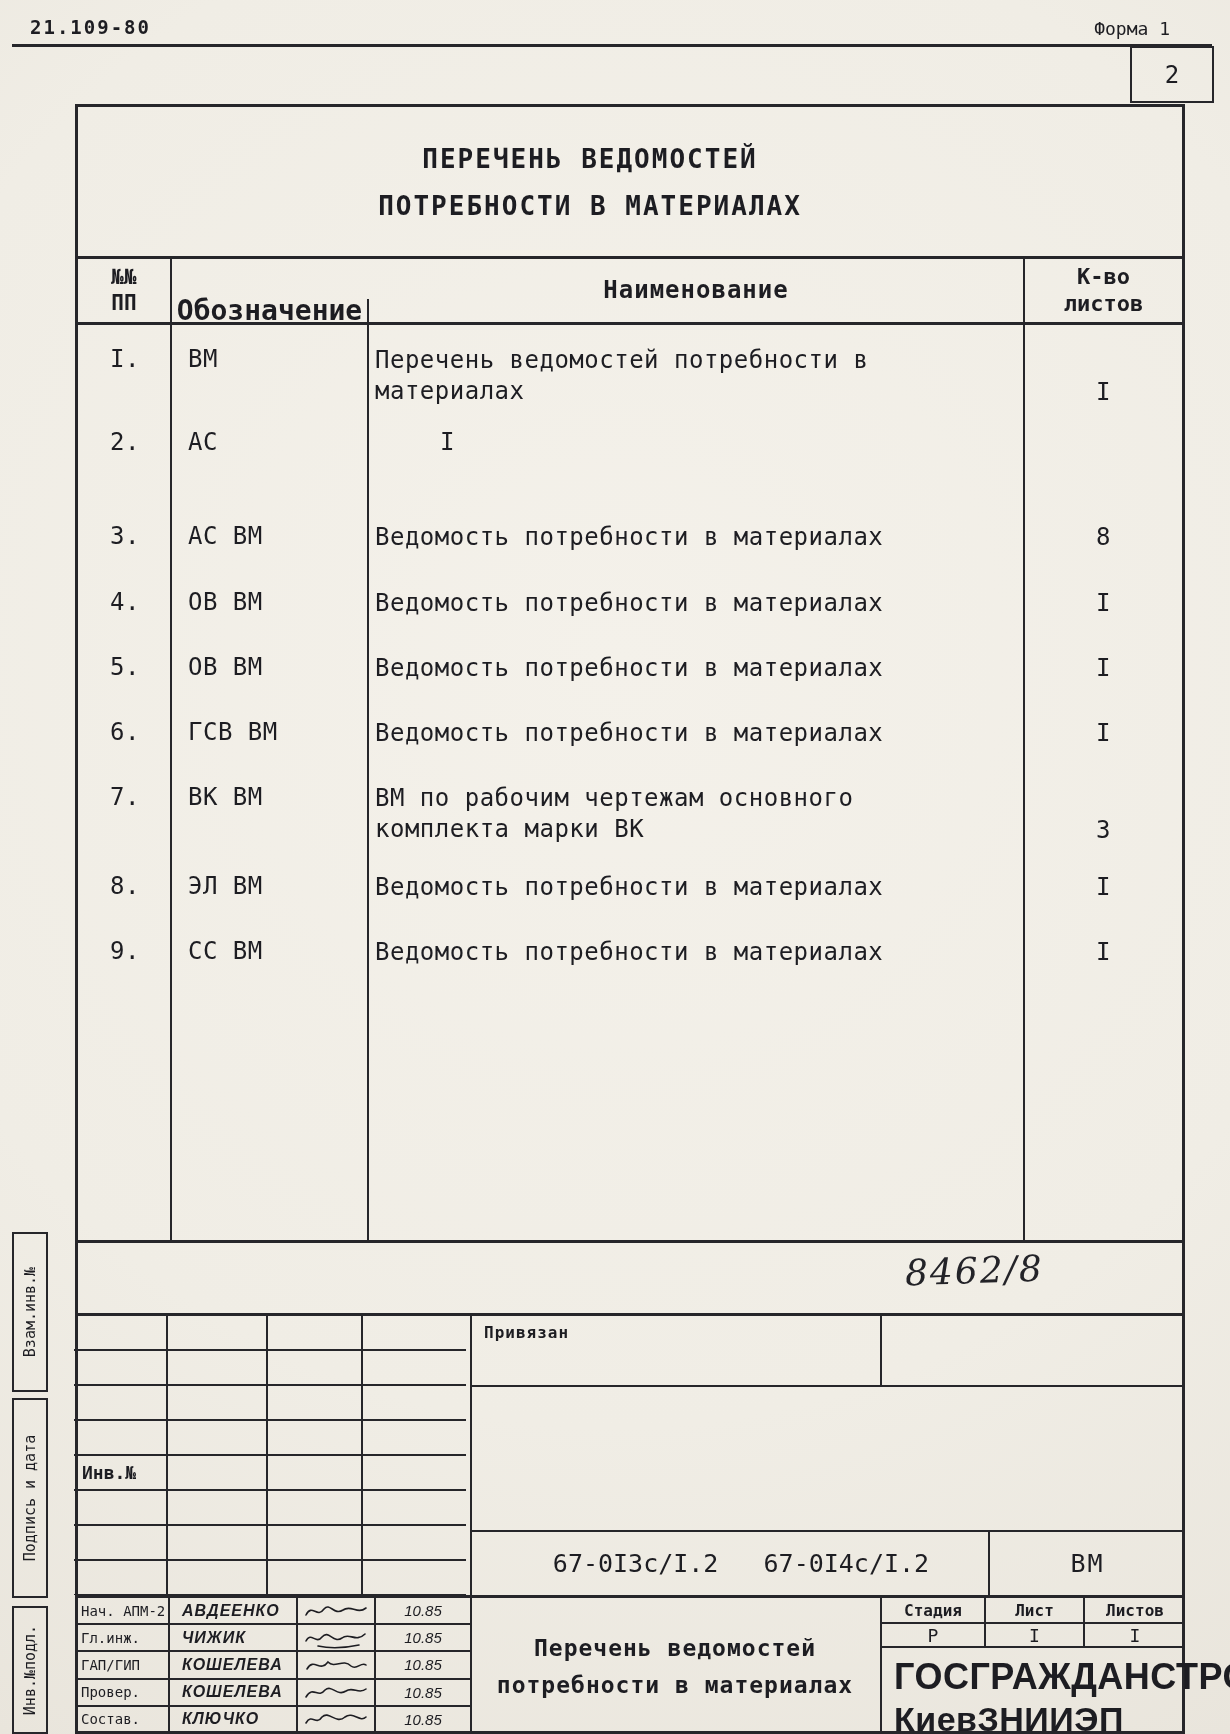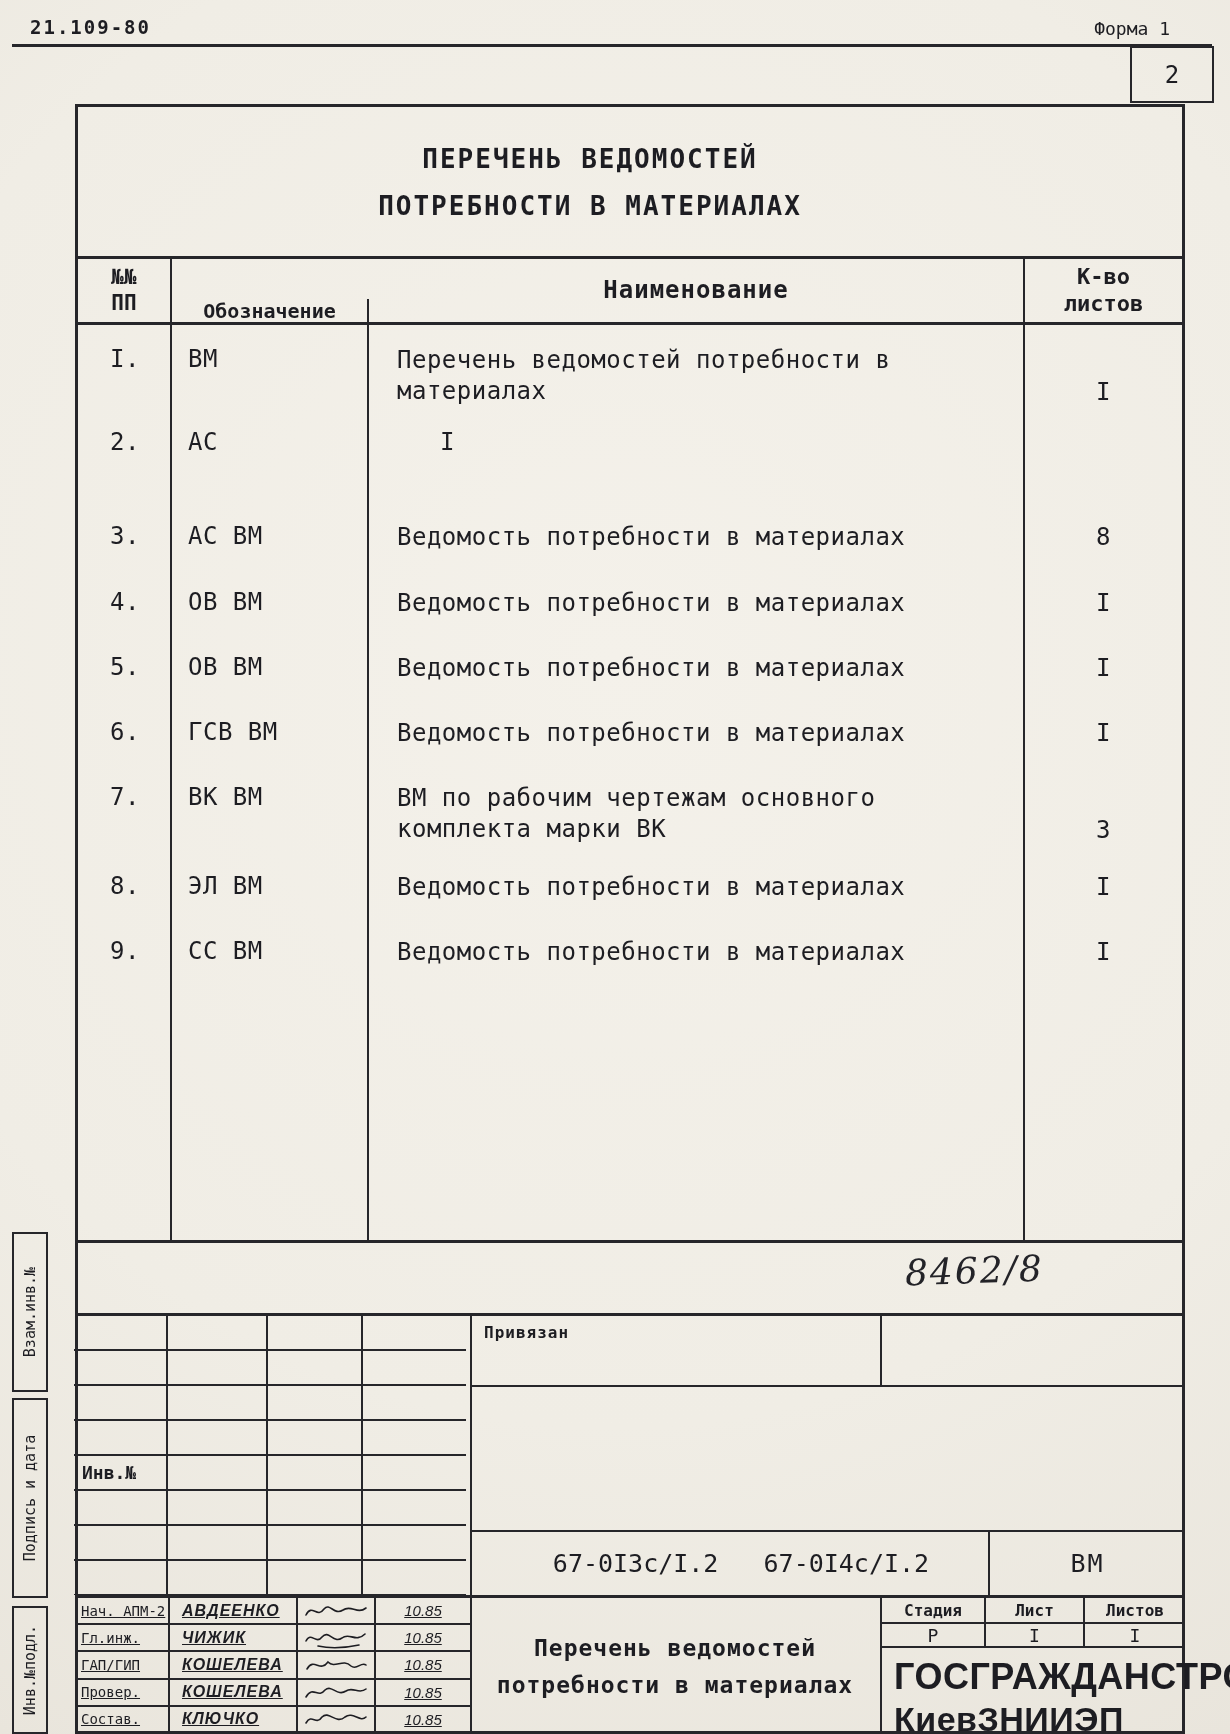--- a/index.html
+++ b/index.html
@@ -27,33 +27,33 @@
   .doc-title { position:absolute; left:78px; top:144px; width:1104px; text-align:center; padding-right:80px;
     font-weight:bold; font-size:26px; letter-spacing:2px; }
   .doc-title .t1 { margin-bottom:17px; }
 
   
   .thead { position:absolute; left:78px; top:256px; width:1104px; height:69px;
     border-top:3px solid #26262a; border-bottom:3px solid #26262a; display:flex; font-weight:bold; }
   .thead .th { display:flex; flex-direction:column; align-items:center; justify-content:center;
     border-right:2px solid #26262a; line-height:1.2; }
   .th.h-num   { width:94px;  font-size:21px; }
-  .th.h-des   { width:197px; font-size:20px;margin-top:40px; }
+  .th.h-des   { width:197px; font-size:28px;margin-top:40px; }
   .th.h-name  { flex:1;      font-size:24px; letter-spacing:1px; }
   .th.h-count { width:157px; font-size:22px; border-right:none; }
 
   
   .tbody { position:absolute; left:78px; top:325px; width:1104px; height:918px; border-bottom:3px solid #26262a; }
   .tbody .cline { position:absolute; top:0; bottom:0; width:2px; background:#26262a; }
   .cline.c1 { left:92px; } .cline.c2 { left:289px; } .cline.c3 { left:945px; }
   .trow { position:absolute; left:0; width:100%; display:flex; align-items:flex-start;
     font-size:24px; letter-spacing:0.5px; }
   .trow .td-num   { width:94px; text-align:center; }
   .trow .td-des   { width:197px; padding-left:16px; }
-  .trow .td-name  { flex:1; padding-left:28px; padding-right:40px; line-height:1.28; }
+  .trow .td-name  { flex:1; padding-left:6px; padding-right:40px; line-height:1.28; }
   .trow .td-count { width:157px; text-align:center; align-self:center; }
   .trow.two .td-count { align-self:flex-end; }
   .r1{top:20px} .r2{top:103px} .r3{top:197px} .r4{top:263px} .r5{top:328px}
   .r6{top:393px} .r7{top:458px} .r8{top:547px} .r9{top:612px}
 
   
   .order-number { position:absolute; left:905px; top:1250px; font-family:"DejaVu Serif", serif;
     font-style:italic; font-size:36px; letter-spacing:2px; transform:rotate(-2deg); color:#232328; }
 
   
@@ -76,21 +76,21 @@
     padding:7px 0 0 12px; font-size:16px; font-weight:bold; letter-spacing:1px; }
 
   
   .docnum-row { position:absolute; left:472px; top:1532px; width:713px; height:63px; display:flex; }
   .docnums { width:518px; display:flex; align-items:center; justify-content:center; font-size:25px;
     white-space:pre; border-right:2px solid #26262a;padding-left:22px; }
   .docmark { flex:1; display:flex; align-items:center; justify-content:center; font-size:25px; letter-spacing:2px; }
 
   
   .sig-table { position:absolute; left:78px; top:1598px; width:384px; height:136px;
-    display:grid; grid-template-columns:92px 128px 78px 94px; grid-auto-rows:27.2px;text-decoration:underline; }
+    display:grid; grid-template-columns:92px 128px 78px 94px; grid-auto-rows:27.2px; }
   .sig-table > div { border-right:2px solid #26262a; border-bottom:2px solid #26262a;
     overflow:hidden; display:flex; align-items:center; }
   .sig-table > div:nth-child(4n) { border-right:none; }
   .sg-role { padding-left:3px; font-size:14px; }
   .sg-name { padding-left:12px; font-family:"Liberation Sans", sans-serif; font-style:italic;
     font-weight:bold; font-size:16px; letter-spacing:1px; }
   .sg-sig  { justify-content:center; }
   .sg-date { justify-content:center; font-family:"Liberation Sans", sans-serif; font-style:italic; font-size:15px; }
   .sg-sig svg { display:block; }
 

